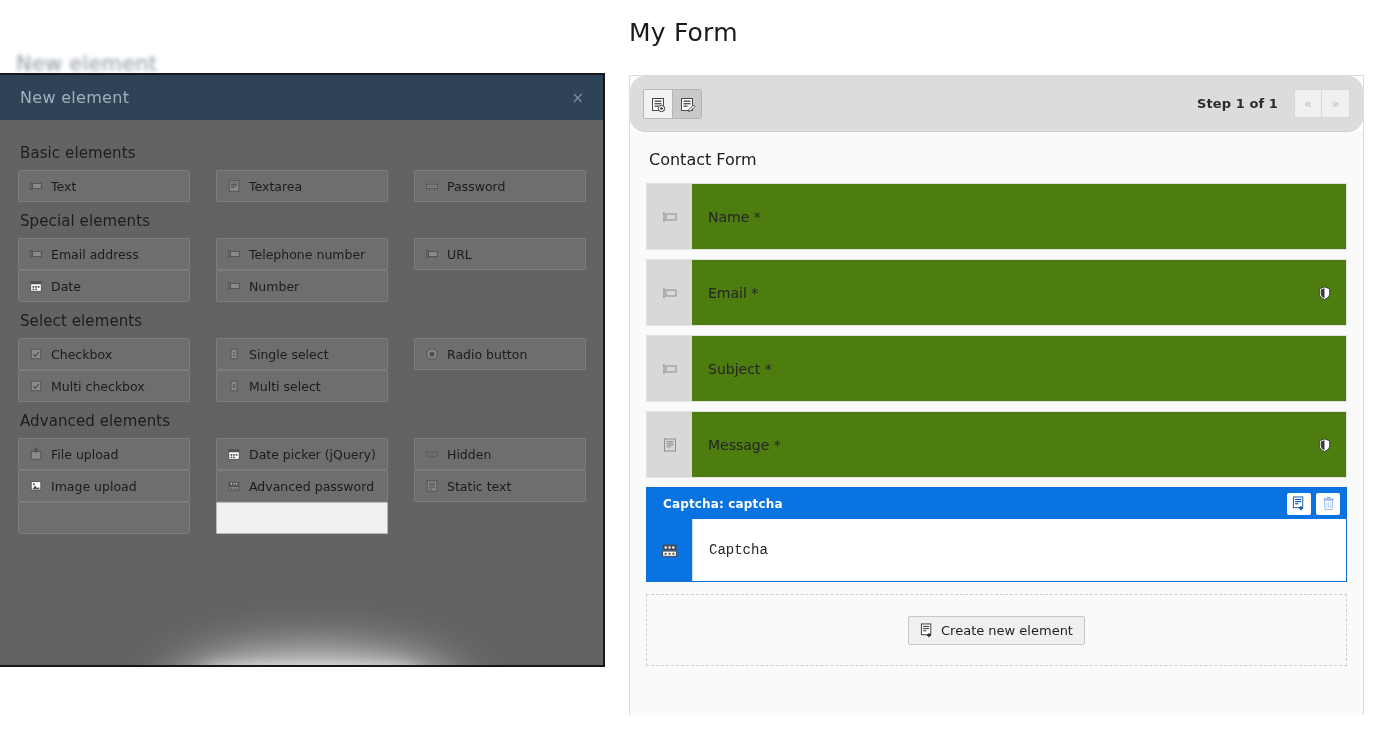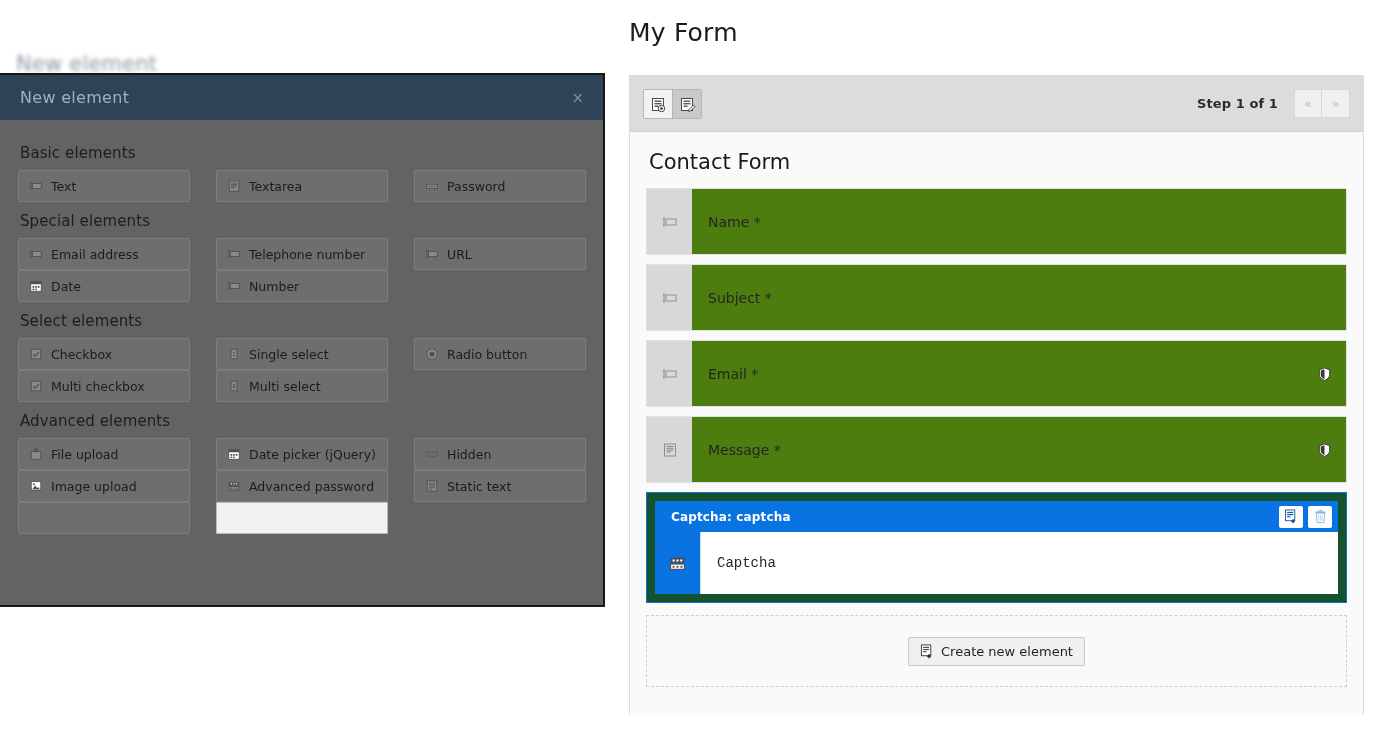--- a/index.html
+++ b/index.html
@@ -14,21 +14,21 @@
   
   .ghost-title{
     position:absolute; left:16px; top:52px;
     font-size:21px; color:#2f4052; opacity:.55;
     filter: blur(2.2px);
     letter-spacing:.2px;
     white-space:nowrap;
   }
   .dialog{
     position:absolute; left:0px; top:73px;
-    width:605px; height:534px;
+    width:605px; height:594px;
     background:#636363;
     border:2px solid #171717;
     border-left:none;
     box-sizing:border-box;
     overflow:hidden;
   }
   .dialog-header{
     height:45px;
     background:#2f4356;
     display:flex; align-items:center;
@@ -117,20 +117,21 @@
     border:1px solid #dcdcdc;
     box-sizing:border-box;
   }
   .panel-toolbar{
     height:56px;
     background:#dcdcdc;
     border-bottom:1px solid #cfcfcf;
     display:flex; align-items:center;
     padding:0 13px 0 13px;
     box-sizing:border-box;
+    border-radius:15px;
   }
   .view-toggle{
     display:flex;
     border:1px solid #b6b6b6;
     border-radius:2px;
     overflow:hidden;
     background:#efefef;
   }
   .view-btn{
     width:28px; height:28px;
@@ -155,21 +156,21 @@
     cursor:pointer; box-sizing:border-box;
   }
   .pager-btn + .pager-btn{ border-left:none; }
 
   .panel-body{
     background:#fafafa;
     padding:18px 16px 0 16px;
     height:583px; box-sizing:border-box;
   }
   .form-heading{
-    font-size:21px; color:#1a1a1a;
+    font-size:16px; color:#1a1a1a;
     margin:0 0 14px 3px; font-weight:400;
   }
   .form-rows{ display:flex; flex-direction:column; gap:9px; }
   .form-row{
     display:flex;
     background:#4d7c0f;
     border:1px solid #e2e2e2;
     box-sizing:border-box;
     min-height:67px;
     cursor:pointer;
@@ -191,21 +192,21 @@
   .row-validator{
     position:absolute; right:14px; top:50%;
     transform:translateY(-50%);
   }
 
   
   .form-row.selected{
     border:1px solid #0f6fd6;
     background:#14532d;
     flex-direction:column;
-    padding:8px;
+    padding:0;
     min-height:0;
   }
   .sel-header{
     height:31px;
     background:#0a73e2;
     display:flex; align-items:center;
     padding:0 6px 0 16px;
     box-sizing:border-box;
   }
   .sel-header .sel-title{
@@ -536,42 +537,42 @@
           <div class="form-row">
             <div class="row-handle">
               <span class="ico" style="width: 16px; height: 16px; flex: 0 0 16px;">
                 <svg viewBox="0 0 16 16" width="16" height="16">
                   <rect x="4" y="5" width="10" height="6" fill="#d8d8d8" stroke="#8e8e8e"></rect>
                   <path d="M2 4 v8 M1 4 h2 M1 12 h2" stroke="#8e8e8e" stroke-width="1.1" fill="none"></path>
                 </svg>
               </span>
             </div>
             <div class="row-main">
-              <span class="row-label">Subject *</span>
-            </div>
-          </div>
-          <div class="form-row">
-            <div class="row-handle">
-              <span class="ico" style="width: 16px; height: 16px; flex: 0 0 16px;">
-                <svg viewBox="0 0 16 16" width="16" height="16">
-                  <rect x="4" y="5" width="10" height="6" fill="#d8d8d8" stroke="#8e8e8e"></rect>
-                  <path d="M2 4 v8 M1 4 h2 M1 12 h2" stroke="#8e8e8e" stroke-width="1.1" fill="none"></path>
-                </svg>
-              </span>
-            </div>
-            <div class="row-main">
               <span class="row-label">Email *</span>
               <span class="row-validator">
                 <span class="ico" style="width: 15px; height: 15px; flex: 0 0 15px;">
                   <svg viewBox="0 0 16 16" width="15" height="15">
                     <path d="M8 1.5 L13.5 3.4 V8.5 C13.5 11.6 11 13.8 8 14.8 C5 13.8 2.5 11.6 2.5 8.5 V3.4 Z" fill="#fff" stroke="#3a3a3a"></path>
                     <path d="M8 2.8 L8 13.4 C6 12.5 4 10.9 4 8.4 V4.2 Z" fill="#3a3a3a"></path>
                   </svg>
                 </span>
               </span>
+            </div>
+          </div>
+          <div class="form-row">
+            <div class="row-handle">
+              <span class="ico" style="width: 16px; height: 16px; flex: 0 0 16px;">
+                <svg viewBox="0 0 16 16" width="16" height="16">
+                  <rect x="4" y="5" width="10" height="6" fill="#d8d8d8" stroke="#8e8e8e"></rect>
+                  <path d="M2 4 v8 M1 4 h2 M1 12 h2" stroke="#8e8e8e" stroke-width="1.1" fill="none"></path>
+                </svg>
+              </span>
+            </div>
+            <div class="row-main">
+              <span class="row-label">Subject *</span>
             </div>
           </div>
           <div class="form-row">
             <div class="row-handle">
               <span class="ico" style="width: 16px; height: 16px; flex: 0 0 16px;">
                 <svg viewBox="0 0 16 16" width="16" height="16">
                   <rect x="2.5" y="2" width="11" height="12" fill="#d8d8d8" stroke="#8e8e8e"></rect>
                   <path d="M4.5 4.5h7M4.5 6.3h7M4.5 8.1h7M4.5 9.9h4.5" stroke="#8e8e8e" stroke-width="1"></path>
                 </svg>
               </span>

